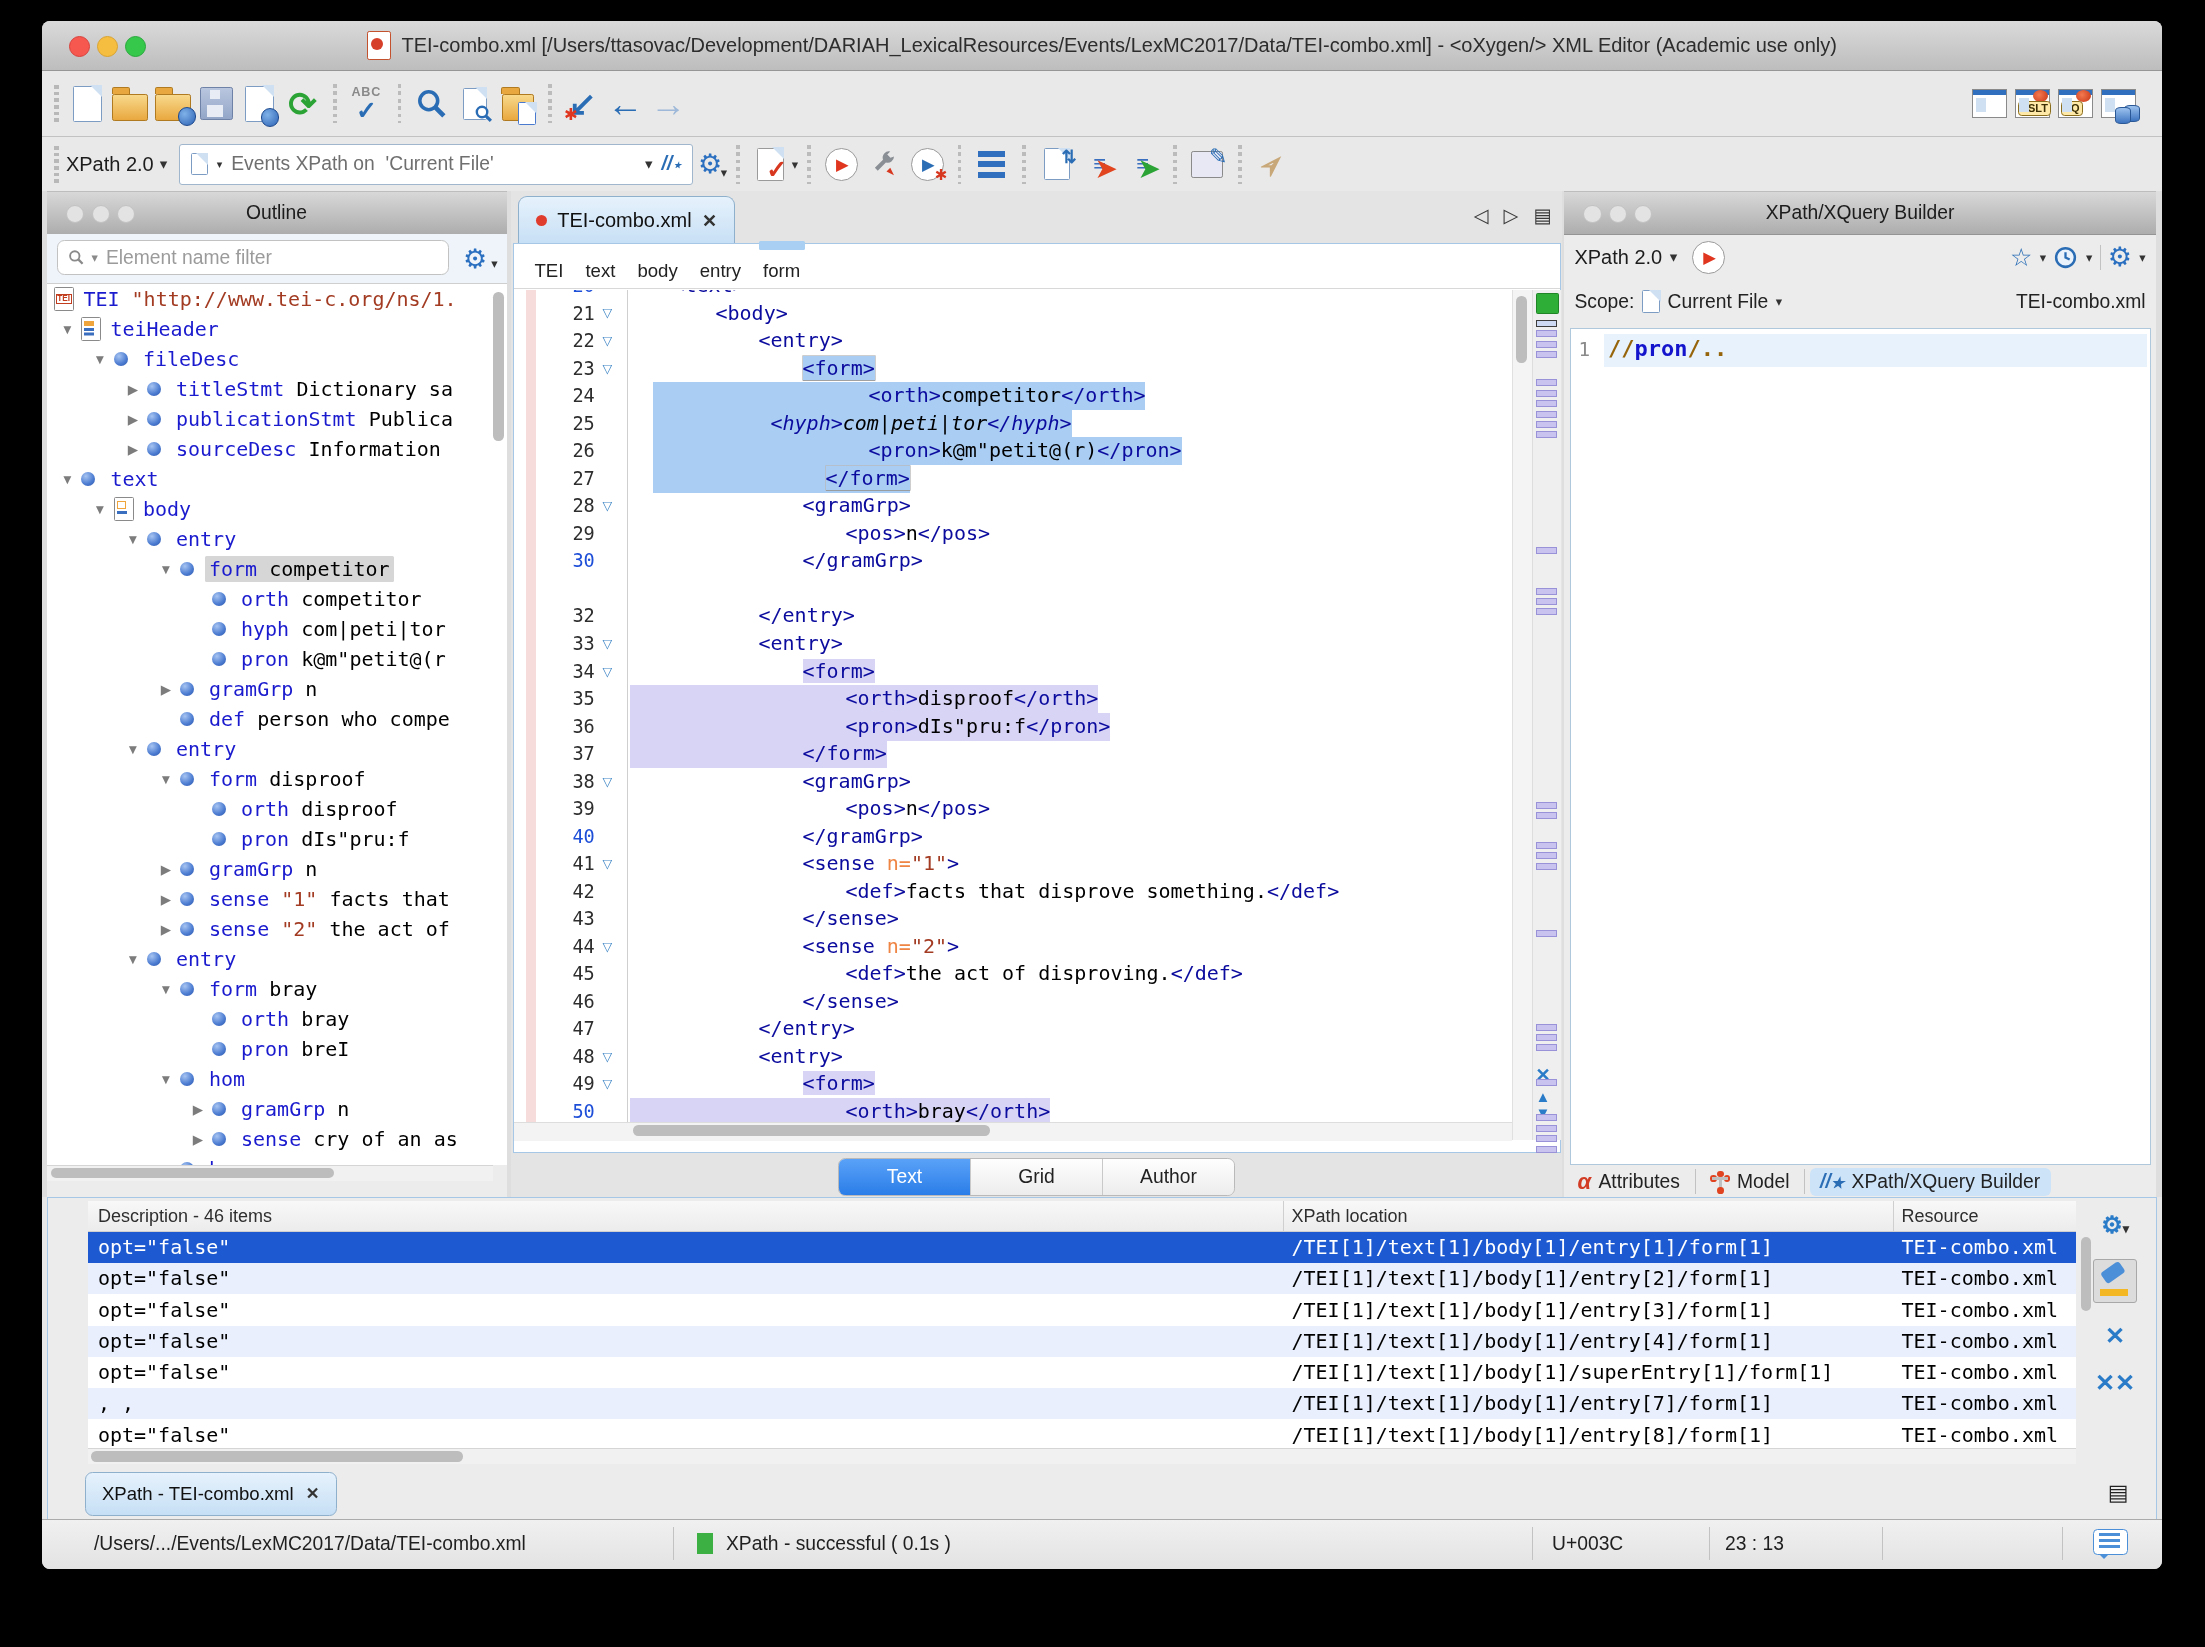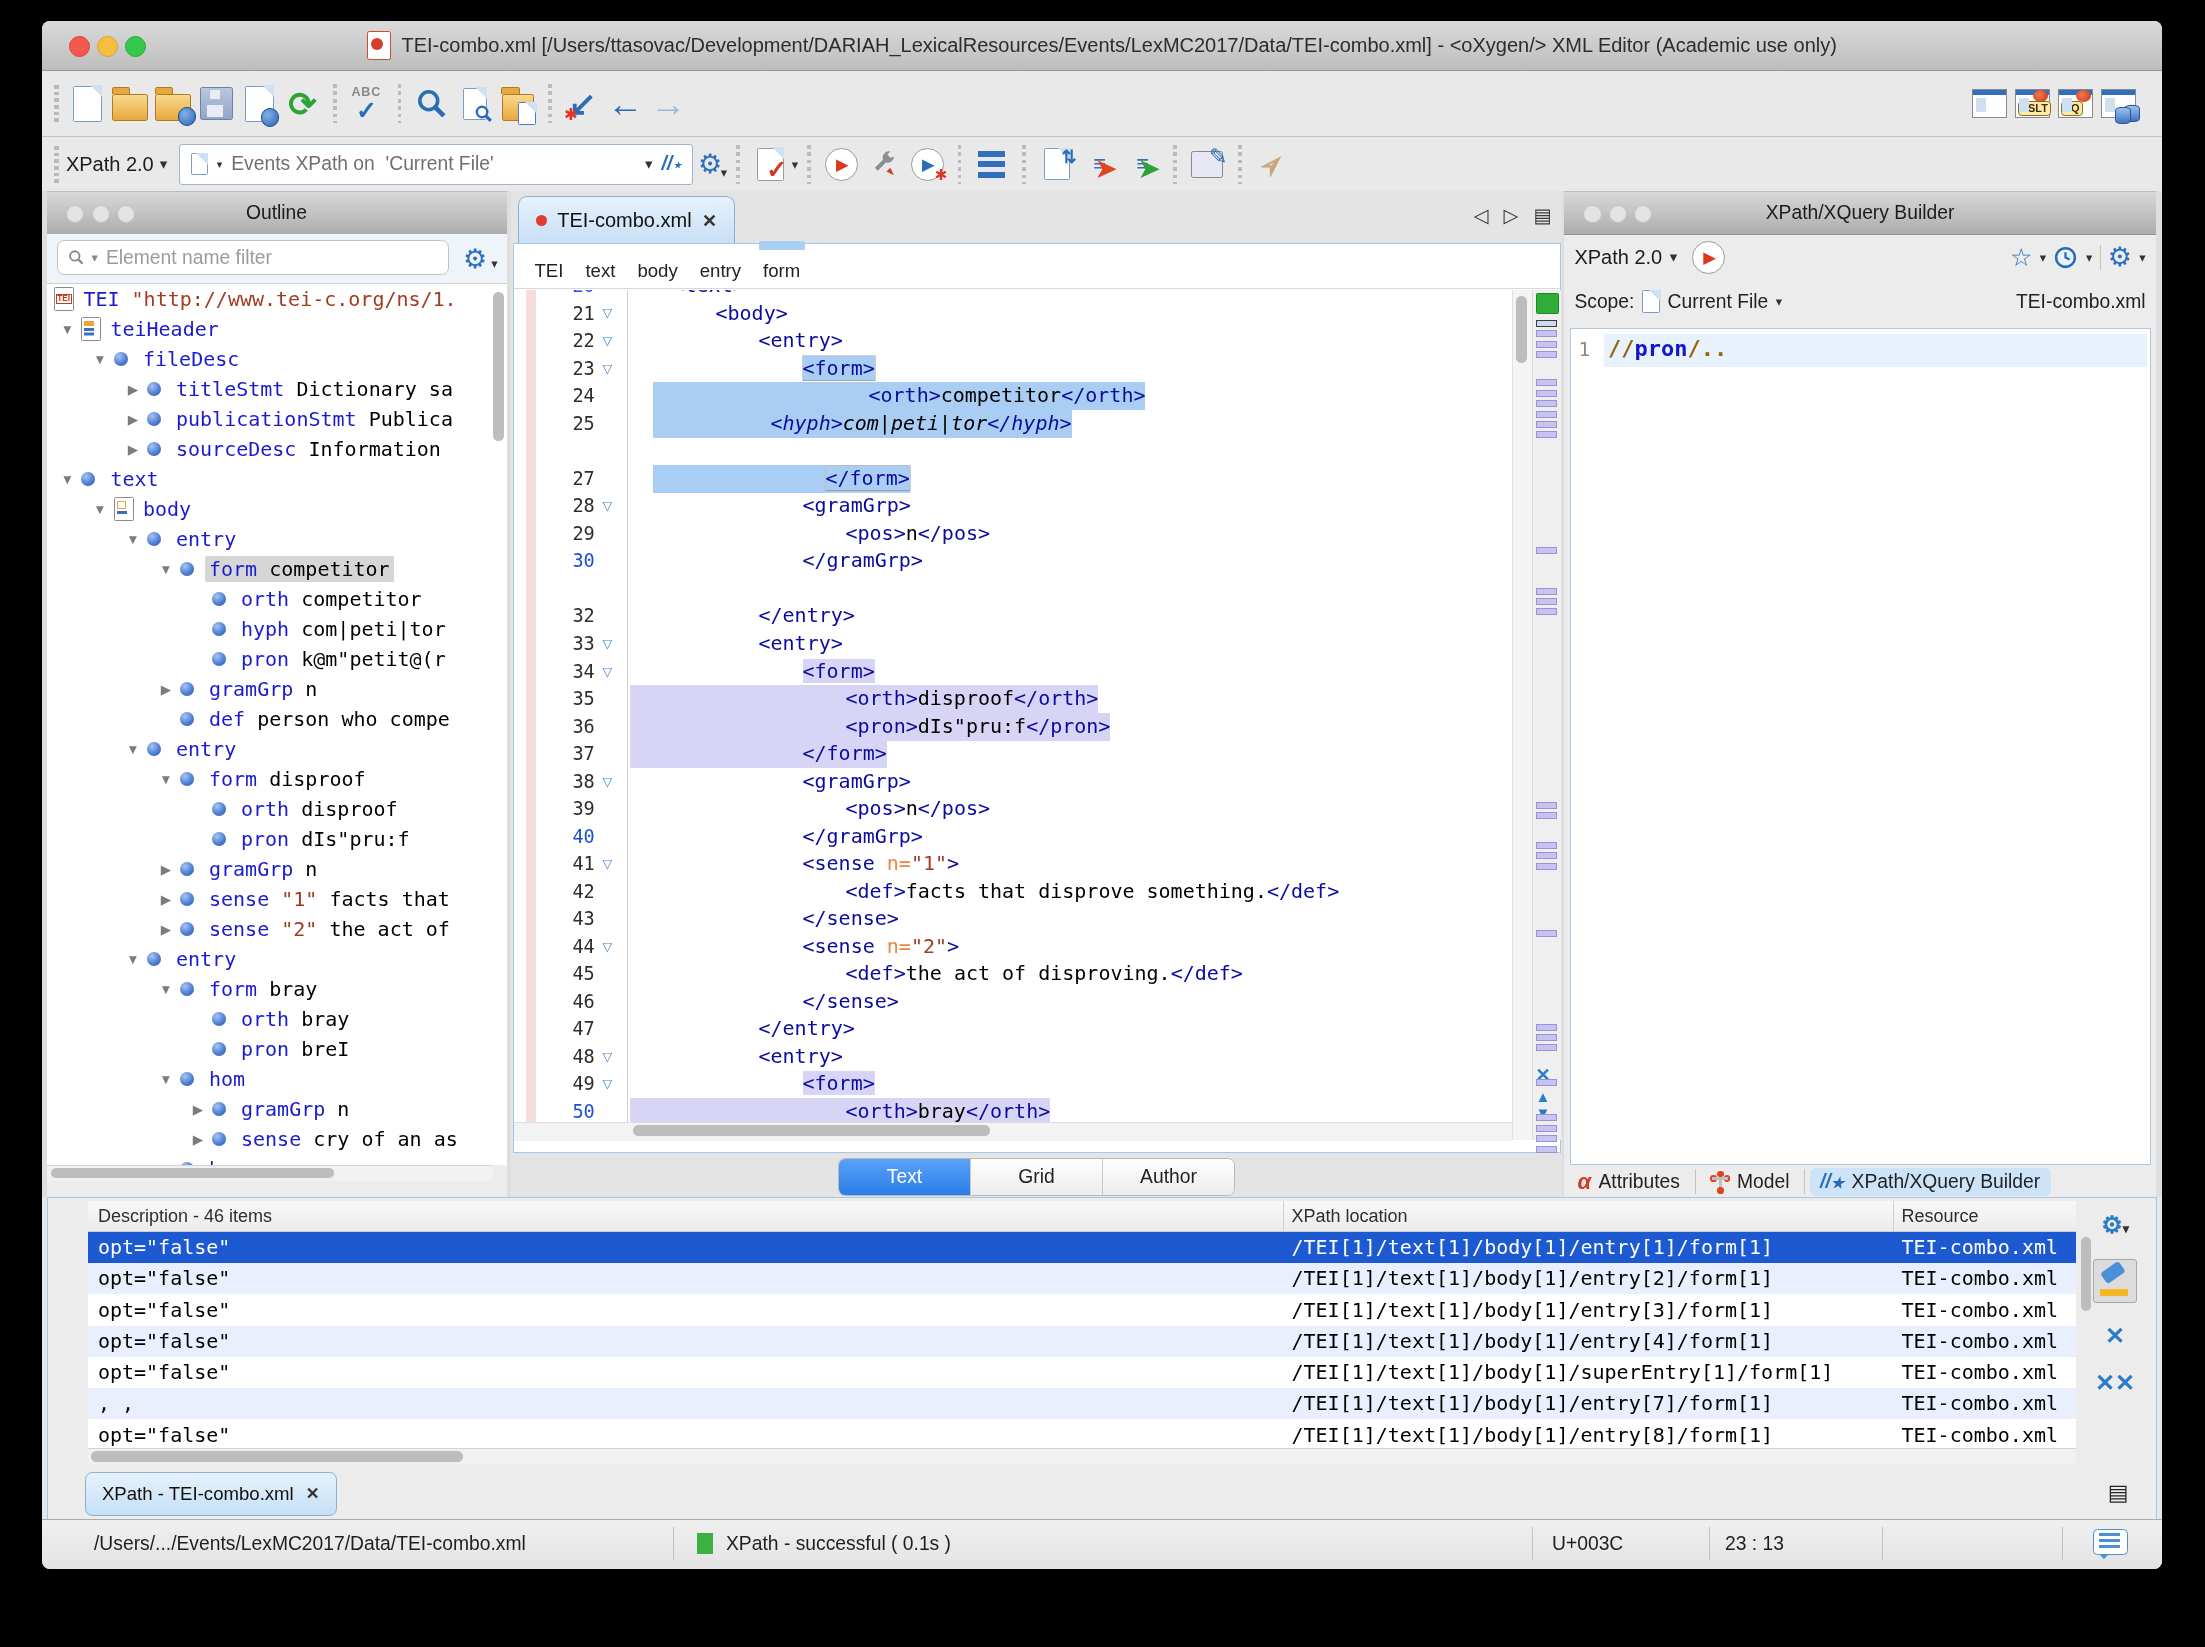--- a/index.html
+++ b/index.html
@@ -648,20 +648,24 @@
                 <span class="ct"><span class="cw" style="padding-left: 173px;"><span class="s-t ht-blue boxed">&lt;form&gt;</span></span></span>
               </div>
               <div class="cl" style="top: 92px;">
                 <span class="ln">24</span>
                 <span class="ct"><span class="cw hf-blue" style="padding-left: 216px;"><span class="s-t">&lt;orth&gt;</span><span class="s-x">competitor</span><span class="s-t">&lt;/orth&gt;</span></span></span>
               </div>
               <div class="cl" style="top: 120px;">
                 <span class="ln">25</span>
                 <span class="ct"><span class="cw hf-blue" style="padding-left: 118px; font-style: italic;"><span class="s-t">&lt;hyph&gt;</span><span class="s-x">com|peti|tor</span><span class="s-t">&lt;/hyph&gt;</span></span></span>
               </div>
+              <div class="cl" style="top: 147px;">
+                <span class="ln">26</span>
+                <span class="ct"><span class="cw hf-blue" style="padding-left: 216px;"><span class="s-t">&lt;pron&gt;</span><span class="s-x">k@m"petit@(r)</span><span class="s-t">&lt;/pron&gt;</span></span></span>
+              </div>
               <div class="cl" style="top: 175px;">
                 <span class="ln">27</span>
                 <span class="ct"><span class="cw hf-blue" style="padding-left: 173px;"><span class="s-t boxed">&lt;/form&gt;</span></span></span>
               </div>
               <div class="cl" style="top: 202px;">
                 <span class="ln">28</span>
                 <span class="fold">▽</span>
                 <span class="ct"><span class="cw" style="padding-left: 173px;"><span class="s-t">&lt;gramGrp&gt;</span></span></span>
               </div>
               <div class="cl" style="top: 230px;">

